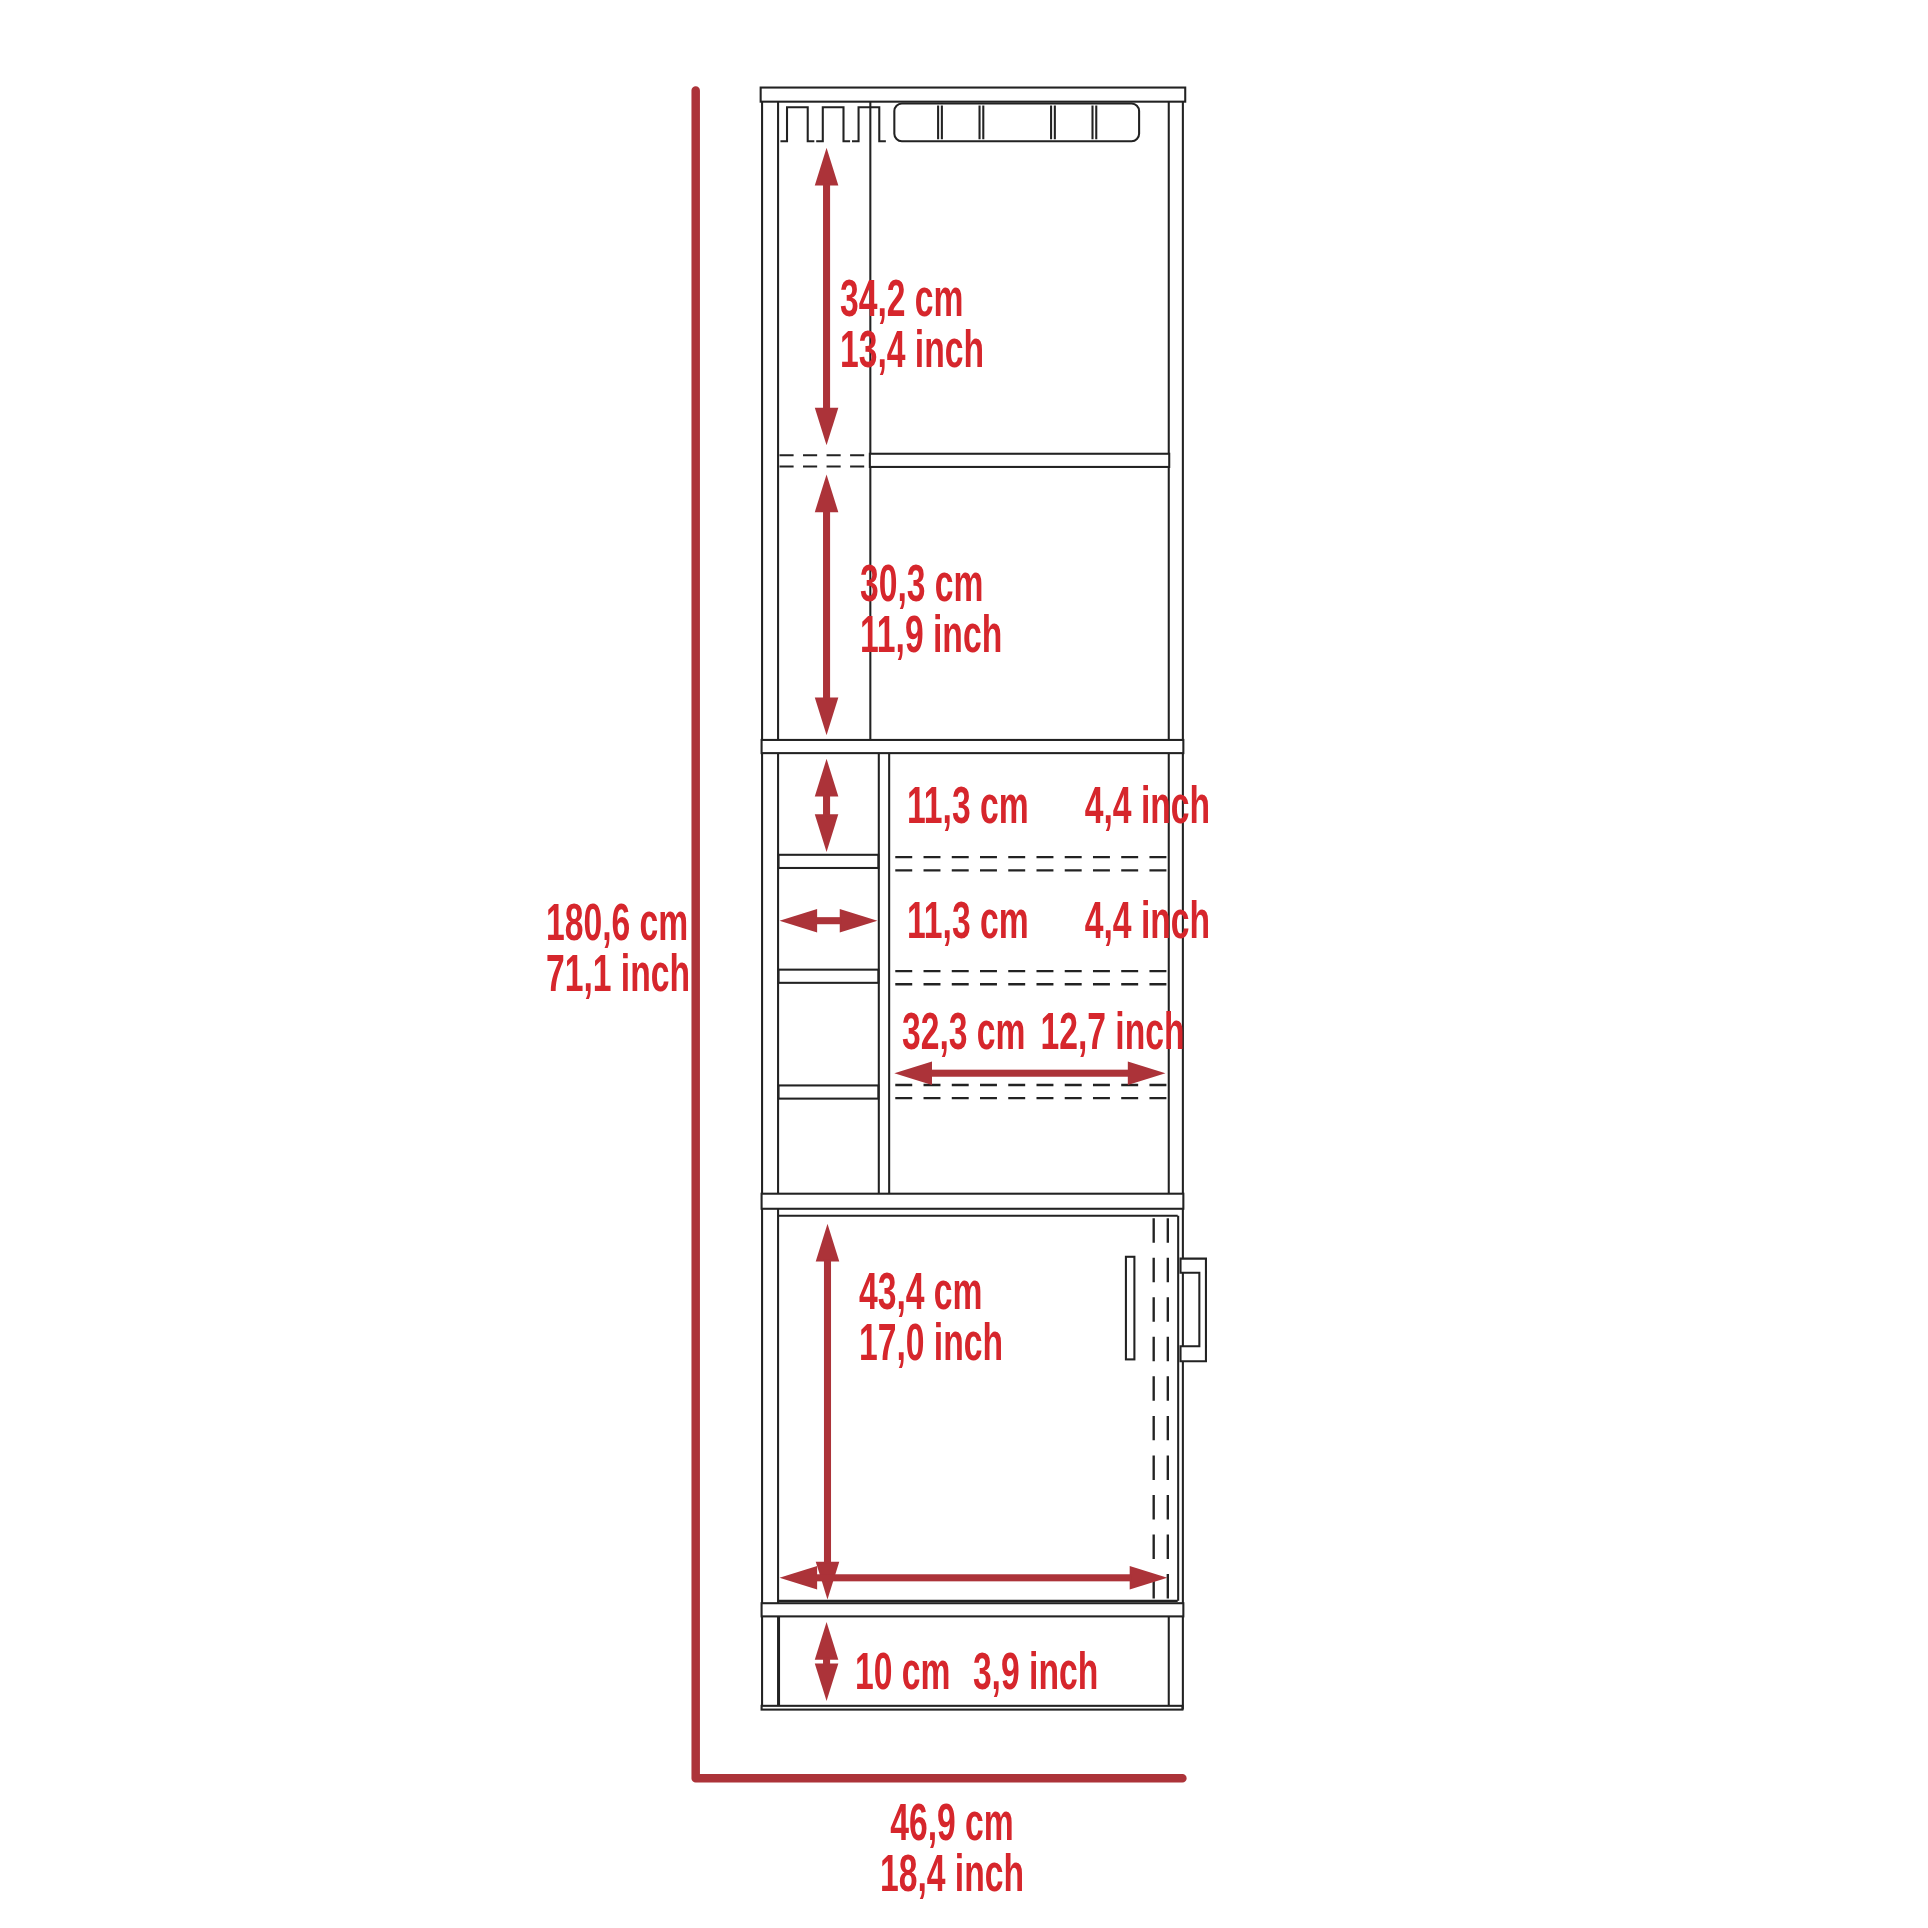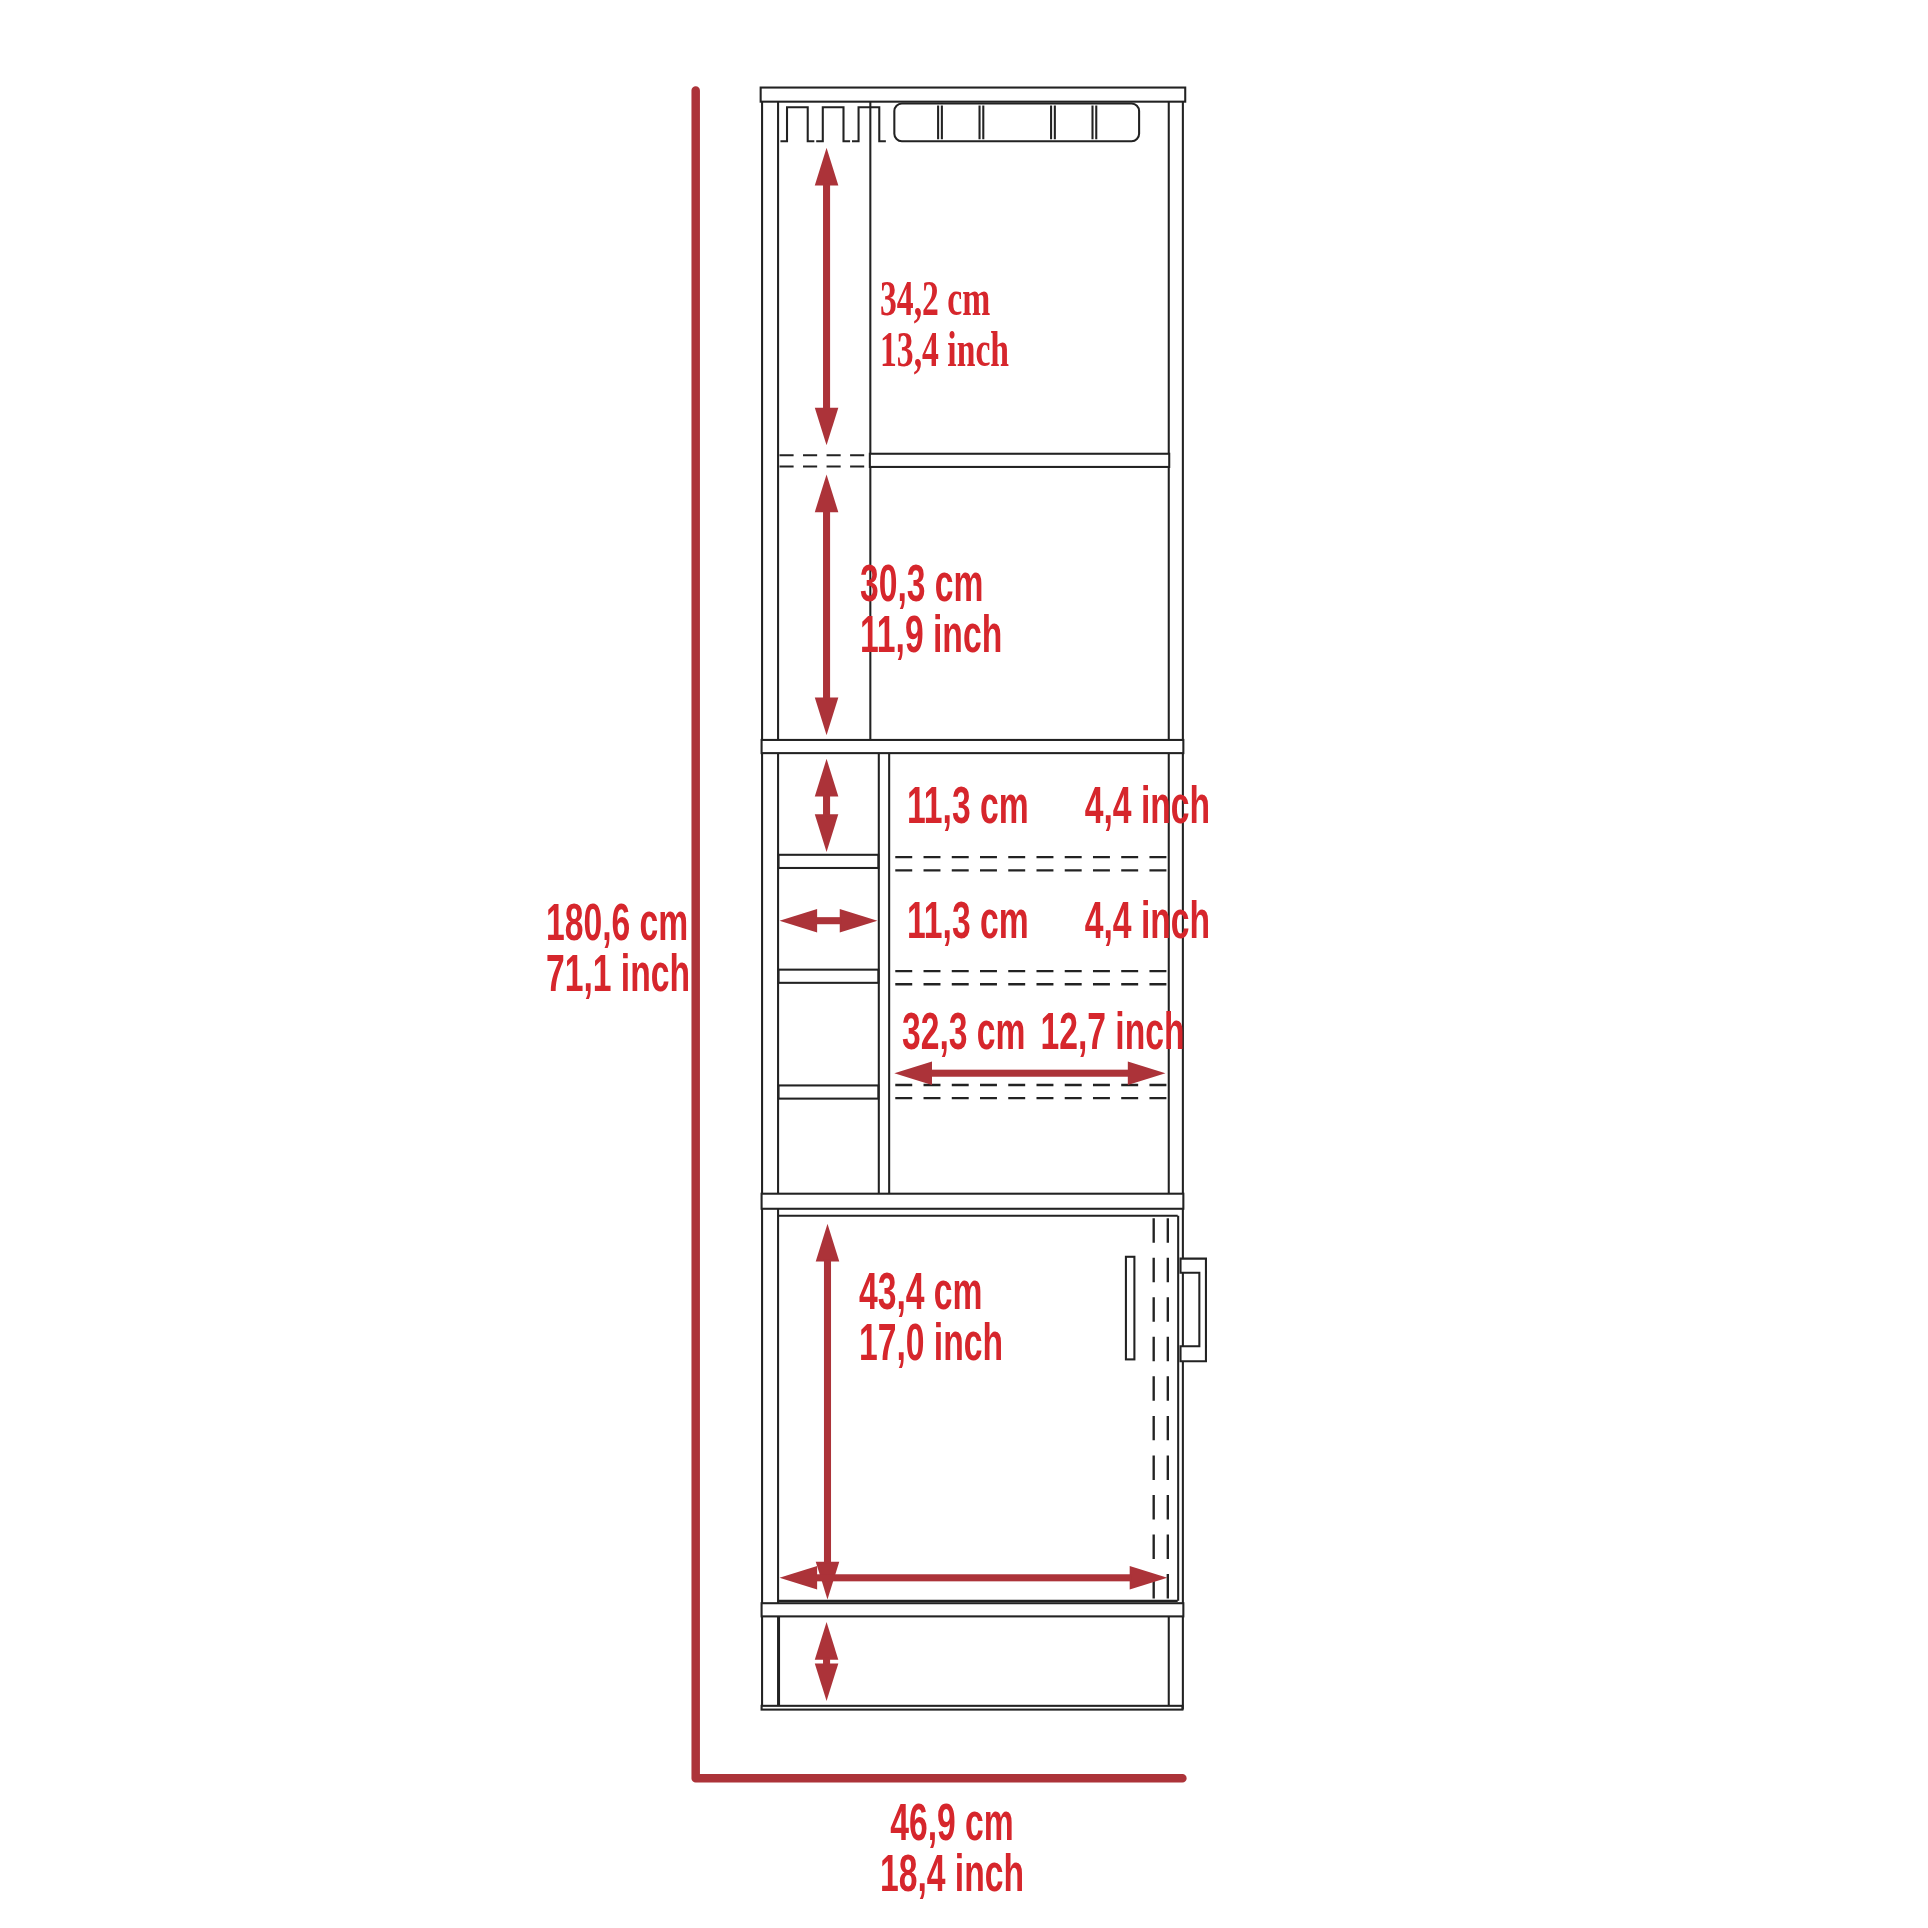--- a/index.html
+++ b/index.html
@@ -126,21 +126,21 @@
         <rect class="red" x="874.25" y="1761" width="7.5" height="8"></rect>
       </g>
     </g>
   </svg>
 
   <div class="dim-label" style="left:546px;top:897px;text-decoration:underline;">
     <span class="cond"><span>180,6 cm</span><br>
     <span>71,1 inch</span></span>
   </div>
 
-  <div class="dim-label" style="left:880px;top:273px;font-family:Liberation Serif, serif;">
+  <div class="dim-label" style="left:840px;top:273px;">
     <span class="cond"><span>34,2 cm</span><br>
     <span>13,4 inch</span></span>
   </div>
 
   <div class="dim-label" style="left:860px;top:558px;">
     <span class="cond"><span>30,3 cm</span><br>
     <span>11,9 inch</span></span>
   </div>
 
   <div class="dim-label" style="left:907px;top:780px;">
@@ -154,20 +154,23 @@
   <div class="dim-label" style="left:902px;top:1006px;text-decoration:underline;">
     <span class="cond"><span>32,3 cm</span><span class="gap-sm">12,7 inch</span></span>
   </div>
 
   <div class="dim-label" style="left:859px;top:1266px;">
     <span class="cond"><span>43,4 cm</span><br>
     <span>17,0 inch</span></span>
   </div>
 
 
+  <div class="dim-label" style="left:855px;top:1646px;">
+    <span class="cond"><span>10 cm</span><span class="gap-md">3,9 inch</span></span>
+  </div>
 
   <div class="dim-label ctr" style="left:952px;top:1797px;text-align:center;">
     <span class="cond-c"><span>46,9 cm</span><br>
     <span>18,4 inch</span></span>
   </div>
 
 </div>
 
 
 </body></html>

